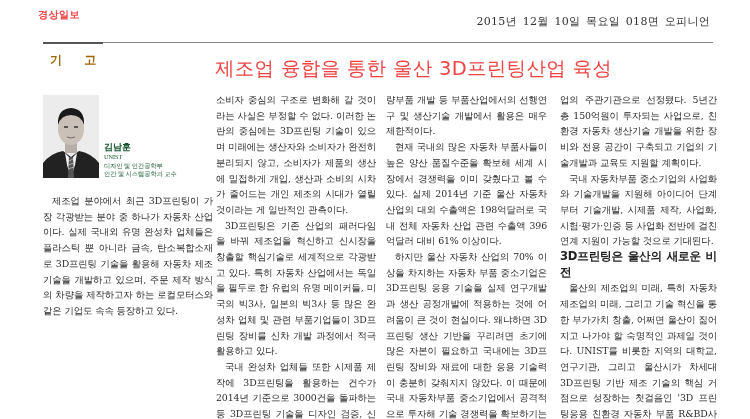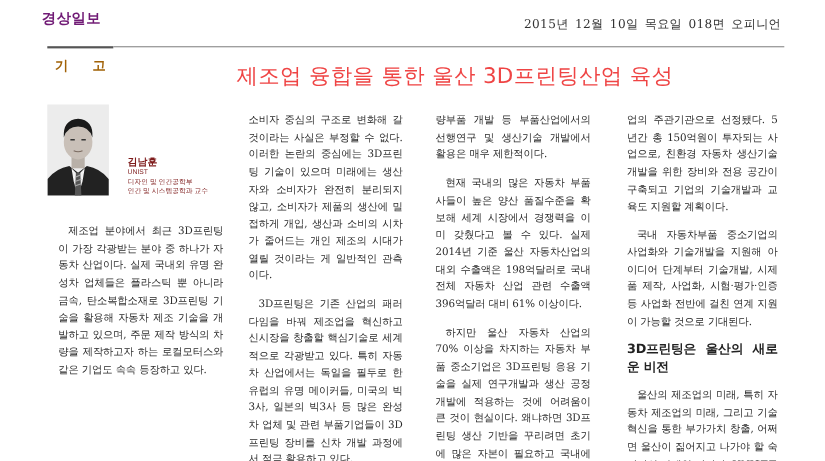--- a/index.html
+++ b/index.html
@@ -1,32 +1,32 @@
 <!DOCTYPE html>
 <html><head>
 <meta charset="utf-8">
 <style>
   html, body { margin:0; padding:0; background:#fff; }
   body { width:750px; height:419px; position:relative; overflow:hidden;
          font-family:"DejaVu Serif","Liberation Serif",serif; color:#222; }
   .masthead { position:absolute; left:38px; top:8px; font-family:Liberation Mono, monospace;
-              font-weight:bold; font-size:13px; color:#701a75; letter-spacing:0.5px; }
+              font-weight:bold; font-size:10px; color:#ef4444; letter-spacing:0.5px; }
   .dateline { position:absolute; right:40px; top:14px; font-size:11px; color:#333; letter-spacing:0.3px; word-spacing:2px; }
   .rule-thick { position:absolute; left:43px; top:42px; width:60px; height:2px; background:#555; }
   .rule-thin { position:absolute; left:103px; top:42px; width:610px; height:1px; background:#888; }
   .section-label { position:absolute; left:50px; top:52px; font-family:"DejaVu Sans","Liberation Sans",sans-serif;
                    font-weight:bold; font-size:12px; word-spacing:18px; color:#a16207; }
   .headline { position:absolute; left:215px; top:55px; font-size:19.5px; color:#ef4444; letter-spacing:0.3px;
               font-family:"DejaVu Sans","Liberation Sans",sans-serif; }
   .photo { position:absolute; left:43px; top:95px; width:56px; height:83px; background:#eee; overflow:hidden; }
-  .byline { position:absolute; left:104px; top:142px; font-family:Liberation Sans, sans-serif; color:#7f1d1d;margin-left:12px; }
+  .byline { position:absolute; left:104px; top:142px; font-family:Liberation Serif, serif; color:#14532d; }
   .byline .name { font-size:9px; font-weight:bold; display:block; line-height:11px; }
   .byline .aff { font-size:6.2px; display:block; line-height:8.5px; }
   .col { position:absolute; font-size:9.4px; line-height:15.7px; text-align:justify; color:#2a2a2a; letter-spacing:-0.1px; }
-  .col p { margin:10px; text-indent:9px; }
+  .col p { margin:0; text-indent:9px; }
   .col p.noindent { text-indent:0; }
   .subhead { font-family:"DejaVu Sans","Liberation Sans",sans-serif; font-size:11.6px; font-weight:bold; color:#222;
              margin:9px 0 11px 0; text-indent:0 !important; letter-spacing:-0.2px; }
   #c1 { left:43px; top:193px; width:170px; }
   #c2 { left:216px; top:92px; width:160px; }
   #c3 { left:386px; top:92px; width:161px; }
   #c4 { left:560px; top:92px; width:157px; }
 </style>
 </head>
 <body>

